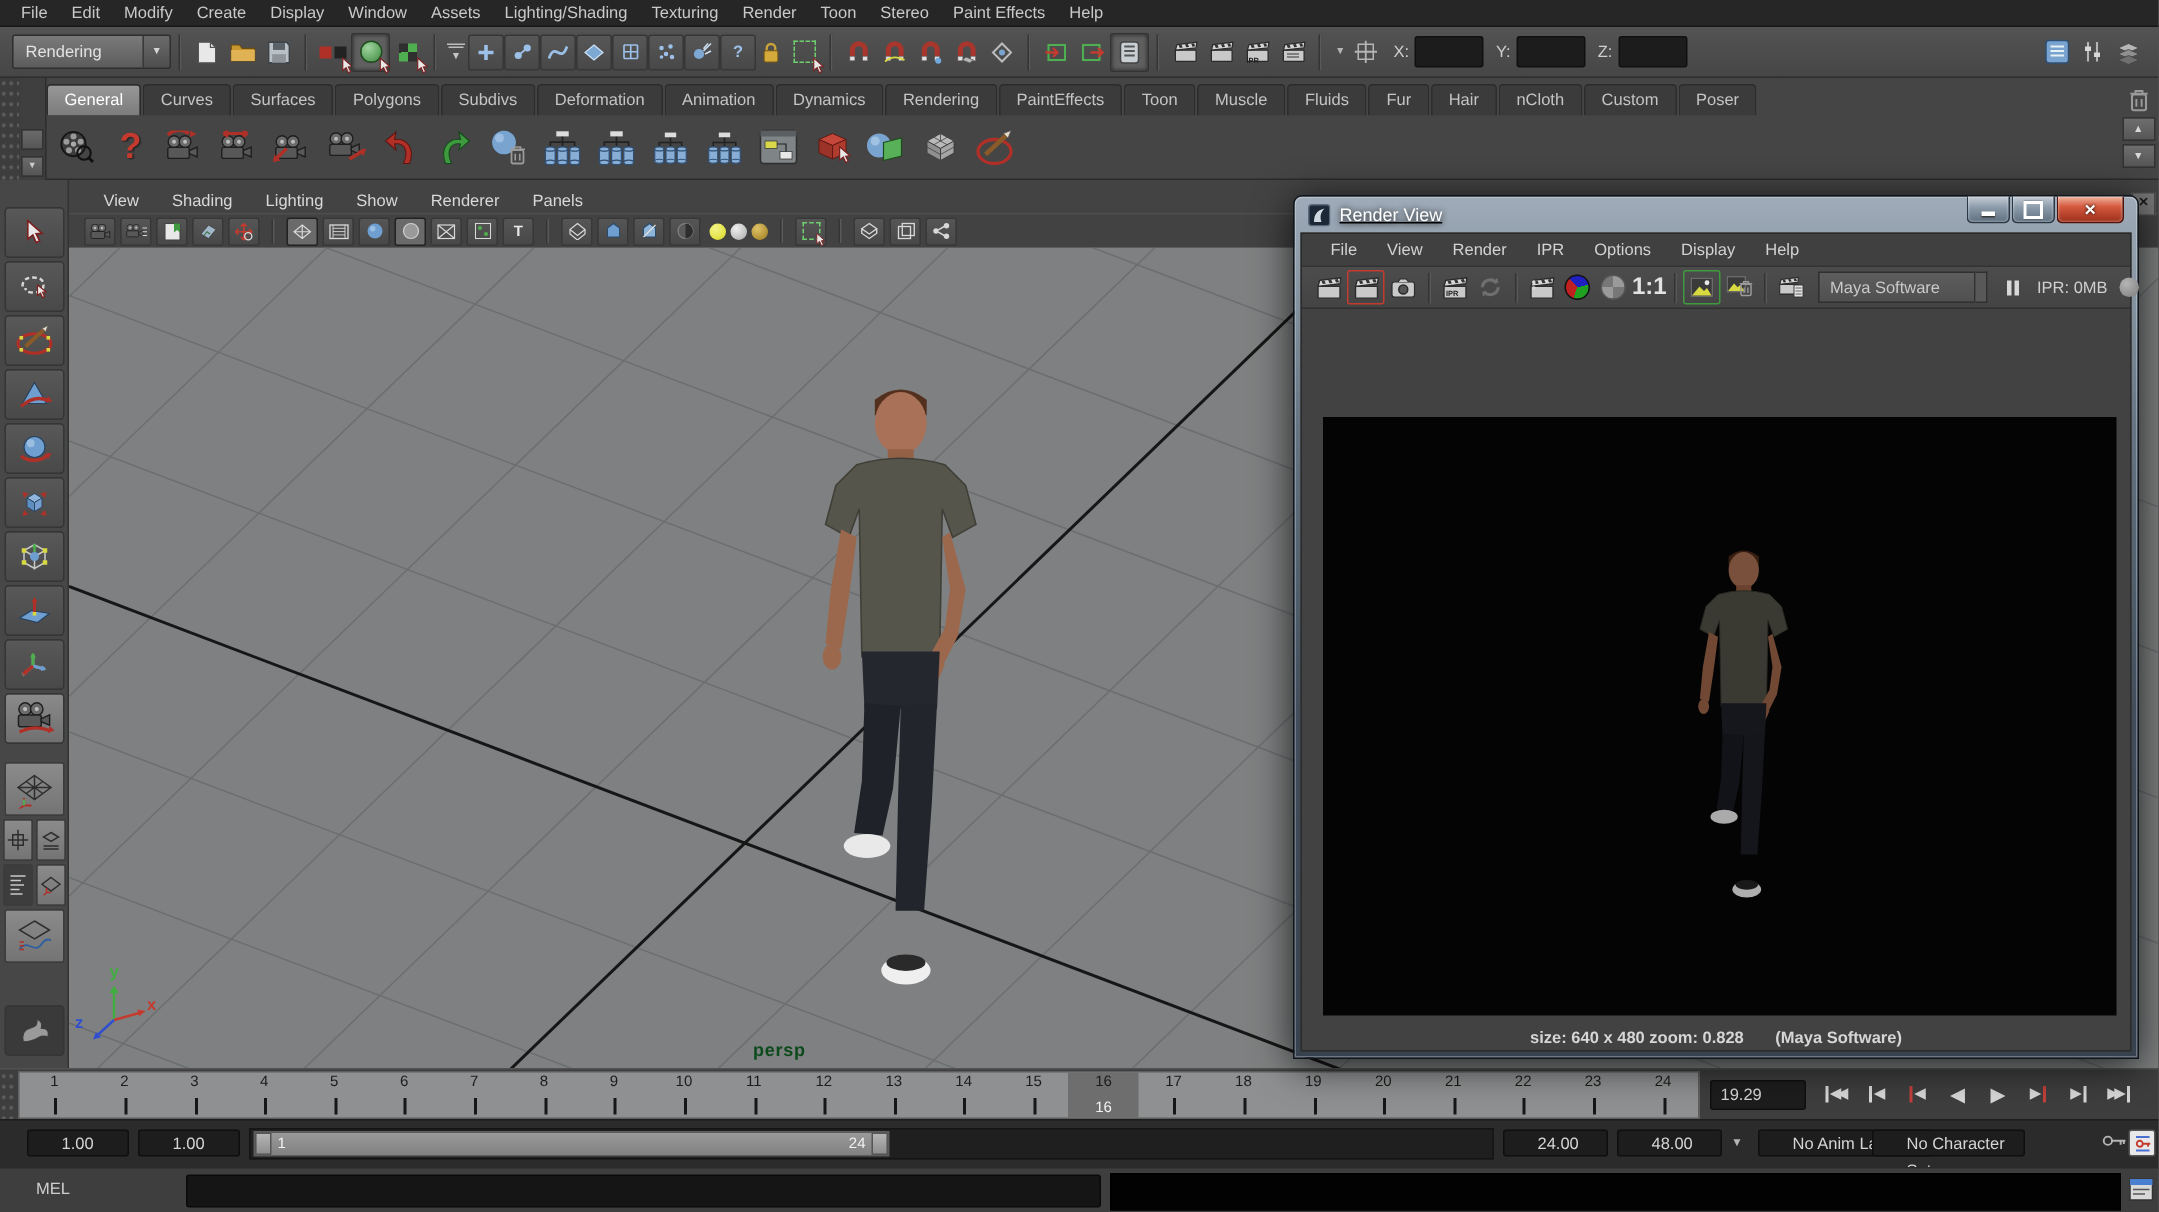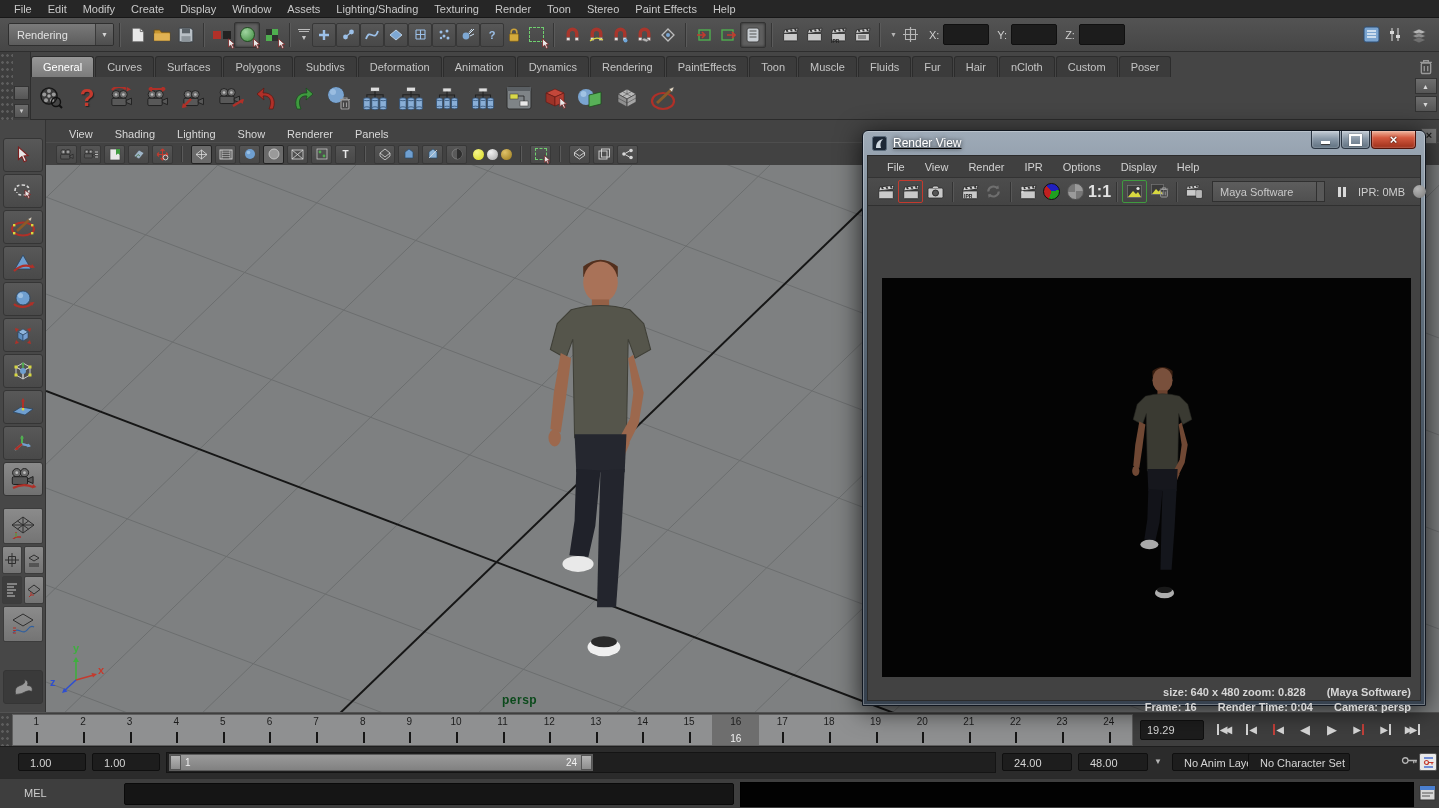--- a/index.html
+++ b/index.html
@@ -90,21 +90,21 @@
   .rvi.gframed{border:1px solid #3f9a3f;}
   .rvsep{width:1px;height:20px;background:#333;border-right:1px solid #575757;margin:0 4px;flex:none;}
   #rvrenderer{width:96px;height:19px;background:linear-gradient(#5d5d5d,#505050);border:1px solid #303030;color:#c9c9c9;
     font-size:11px;display:flex;align-items:center;padding-left:7px;margin-left:6px;flex:none;}
   #rvrenderer-grip{width:7px;height:19px;background:#585858;border:1px solid #303030;border-left:none;margin-right:8px;flex:none;}
   .pausebar{width:3px;height:10px;background:#d8d8d8;margin:0 1px;}
   #iprmem{color:#cfcfcf;font-size:11px;margin:0 8px 0 6px;white-space:nowrap;}
   #iprdot{width:13px;height:13px;border-radius:50%;background:radial-gradient(circle at 35% 30%,#b5b5b5,#7c7c7c);flex:none;}
   #rvimage{position:absolute;left:14px;top:122px;width:529px;height:399px;background:#040404;}
   #rvstatus{position:absolute;left:0;right:0;top:530px;text-align:center;color:#d6d6d6;font-size:11px;font-weight:bold;}
-  #rvstatus .l{margin-bottom:3px;text-align:right;}
+  #rvstatus .l{margin-bottom:3px;}
   #rvstatus span{margin:0 9px;}
 
   
   #timeslider{position:absolute;left:0;top:712px;width:100%;height:34px;background:#3e3e3e;border-top:1px solid #525252;box-sizing:border-box;}
   #tsgrip{position:absolute;left:0;top:1px;width:11px;height:32px;background-image:radial-gradient(circle,#5d5d5d 1px,transparent 1.6px);background-size:5px 7px;}
   #ruler{position:absolute;left:12px;top:1px;width:1121px;height:32px;background:#8f9091;border:1px solid #5e5e5e;display:flex;box-sizing:border-box;}
   .tcell{flex:1;position:relative;color:#1c1c1c;font-size:10px;text-align:center;}
   .tcell .n{margin-top:1px;}
   .tcell .tick{position:absolute;left:50%;bottom:2px;width:2px;height:11px;background:#161616;}
   .tcell.current{background:#6e6e6e;}
@@ -114,21 +114,21 @@
   #playbtns{position:absolute;left:1212px;top:5px;display:flex;gap:3px;}
   .pb{width:24px;height:22px;display:flex;align-items:center;justify-content:center;color:#d8d8d8;font-size:10px;}
   .pb .big{font-size:13px;}
   .pb .dbl{letter-spacing:-3px;margin-right:3px;}
   .pbar{width:2px;height:11px;background:#d8d8d8;margin:0 1px;flex:none;}
   .pbar.red{background:#c4403a;}
 
   
   #rangebar{position:absolute;left:0;top:746px;width:100%;height:32px;background:#2b2b2b;border-top:1px solid #1d1d1d;box-sizing:border-box;}
   .rfield{position:absolute;top:6px;height:18px;background:#1d1d1d;border:1px solid #0f0f0f;border-radius:2px;
-    color:#d5d5d5;font-size:11px;line-height:18px;padding-left:11px;box-sizing:border-box;}
+    color:#d5d5d5;font-size:11px;line-height:18px;padding-left:22px;box-sizing:border-box;}
   #rtrack{position:absolute;left:166px;top:5px;width:830px;height:21px;background:#1f1f1f;border:1px solid #141414;box-sizing:border-box;}
   #rbar{position:absolute;left:2px;top:1px;width:424px;height:17px;background:linear-gradient(#9a9a9a,#818181);border:1px solid #5c5c5c;
     display:flex;align-items:center;justify-content:space-between;box-sizing:border-box;}
   .rhandle{width:11px;height:15px;background:linear-gradient(#b5b5b5,#8e8e8e);border:1px solid #555;box-sizing:border-box;}
   #rbar .lab{color:#f2f2f2;font-size:10px;padding:0 4px;}
   .ddmini{position:absolute;top:10px;color:#b5b5b5;font-size:8px;}
 
   
   #cmdline{position:absolute;left:0;top:778px;width:100%;height:30px;background:#3e3e3e;border-top:1px solid #2a2a2a;box-sizing:border-box;}
   #mellabel{position:absolute;left:24px;top:8px;color:#cfcfcf;font-size:11px;}
@@ -1258,20 +1258,15 @@
     <div id="rvimage">
       <svg width="101" height="242" viewBox="0 0 100 240" style="position:absolute;left:230px;top:84px;filter:brightness(0.72) contrast(1.05)">
           <use href="#i-man"></use>
         </svg>
     </div>
     <div id="rvstatus">
       <div class="l">
         <span>size: 640 x 480 zoom: 0.828</span>
         <span>(Maya Software)</span>
       </div>
-      <div class="l">
-        <span>Frame: 16</span>
-        <span>Render Time: 0:04</span>
-        <span>Camera: persp</span>
-      </div>
     </div>
   </div>
 </div>
 
 </body></html>

